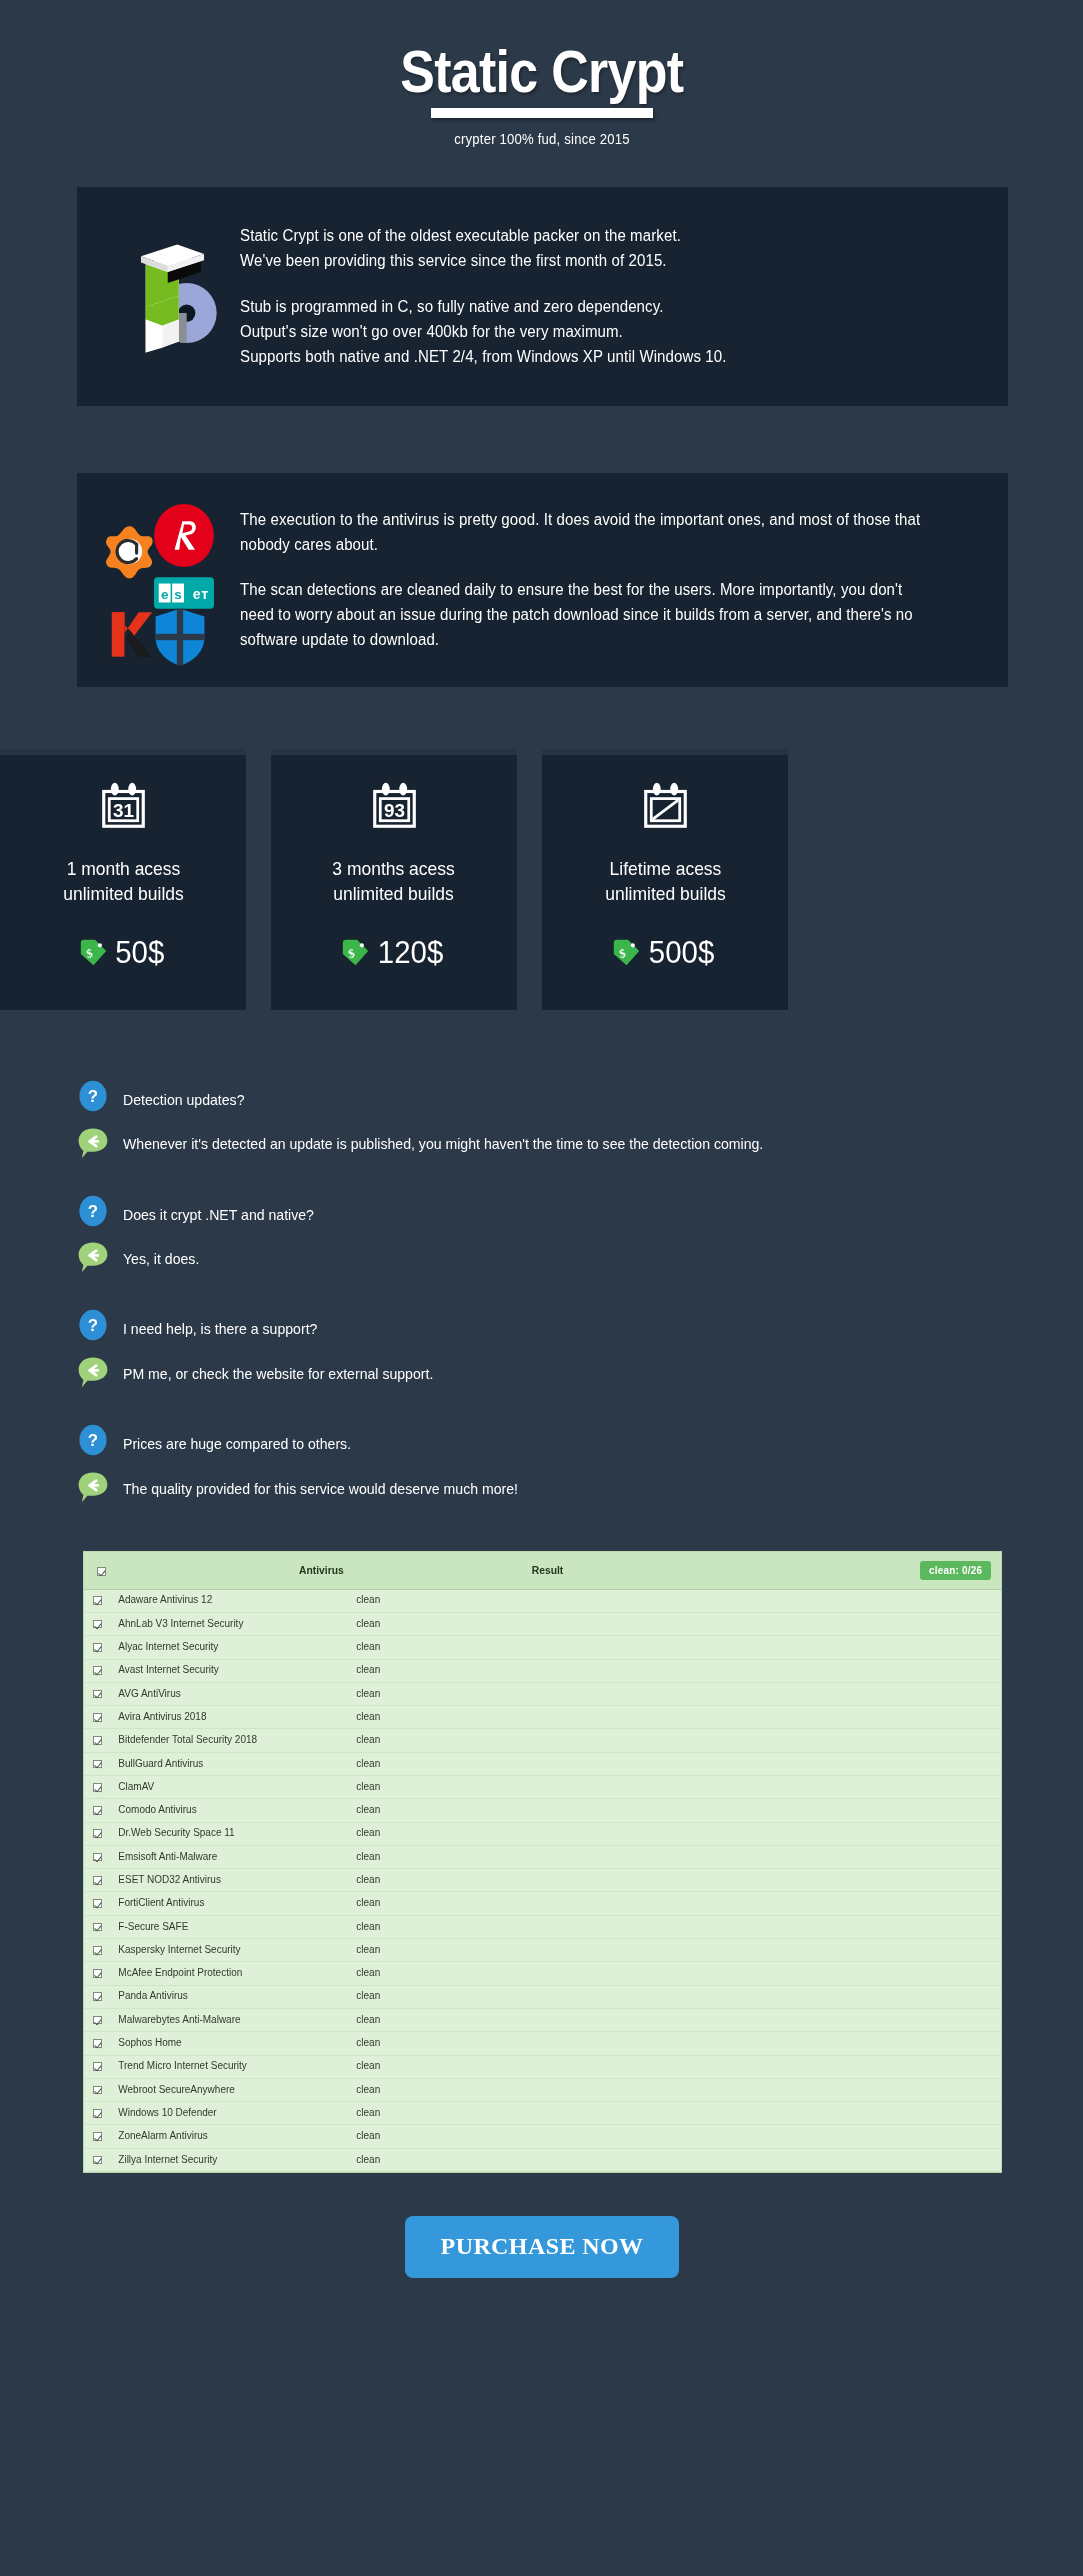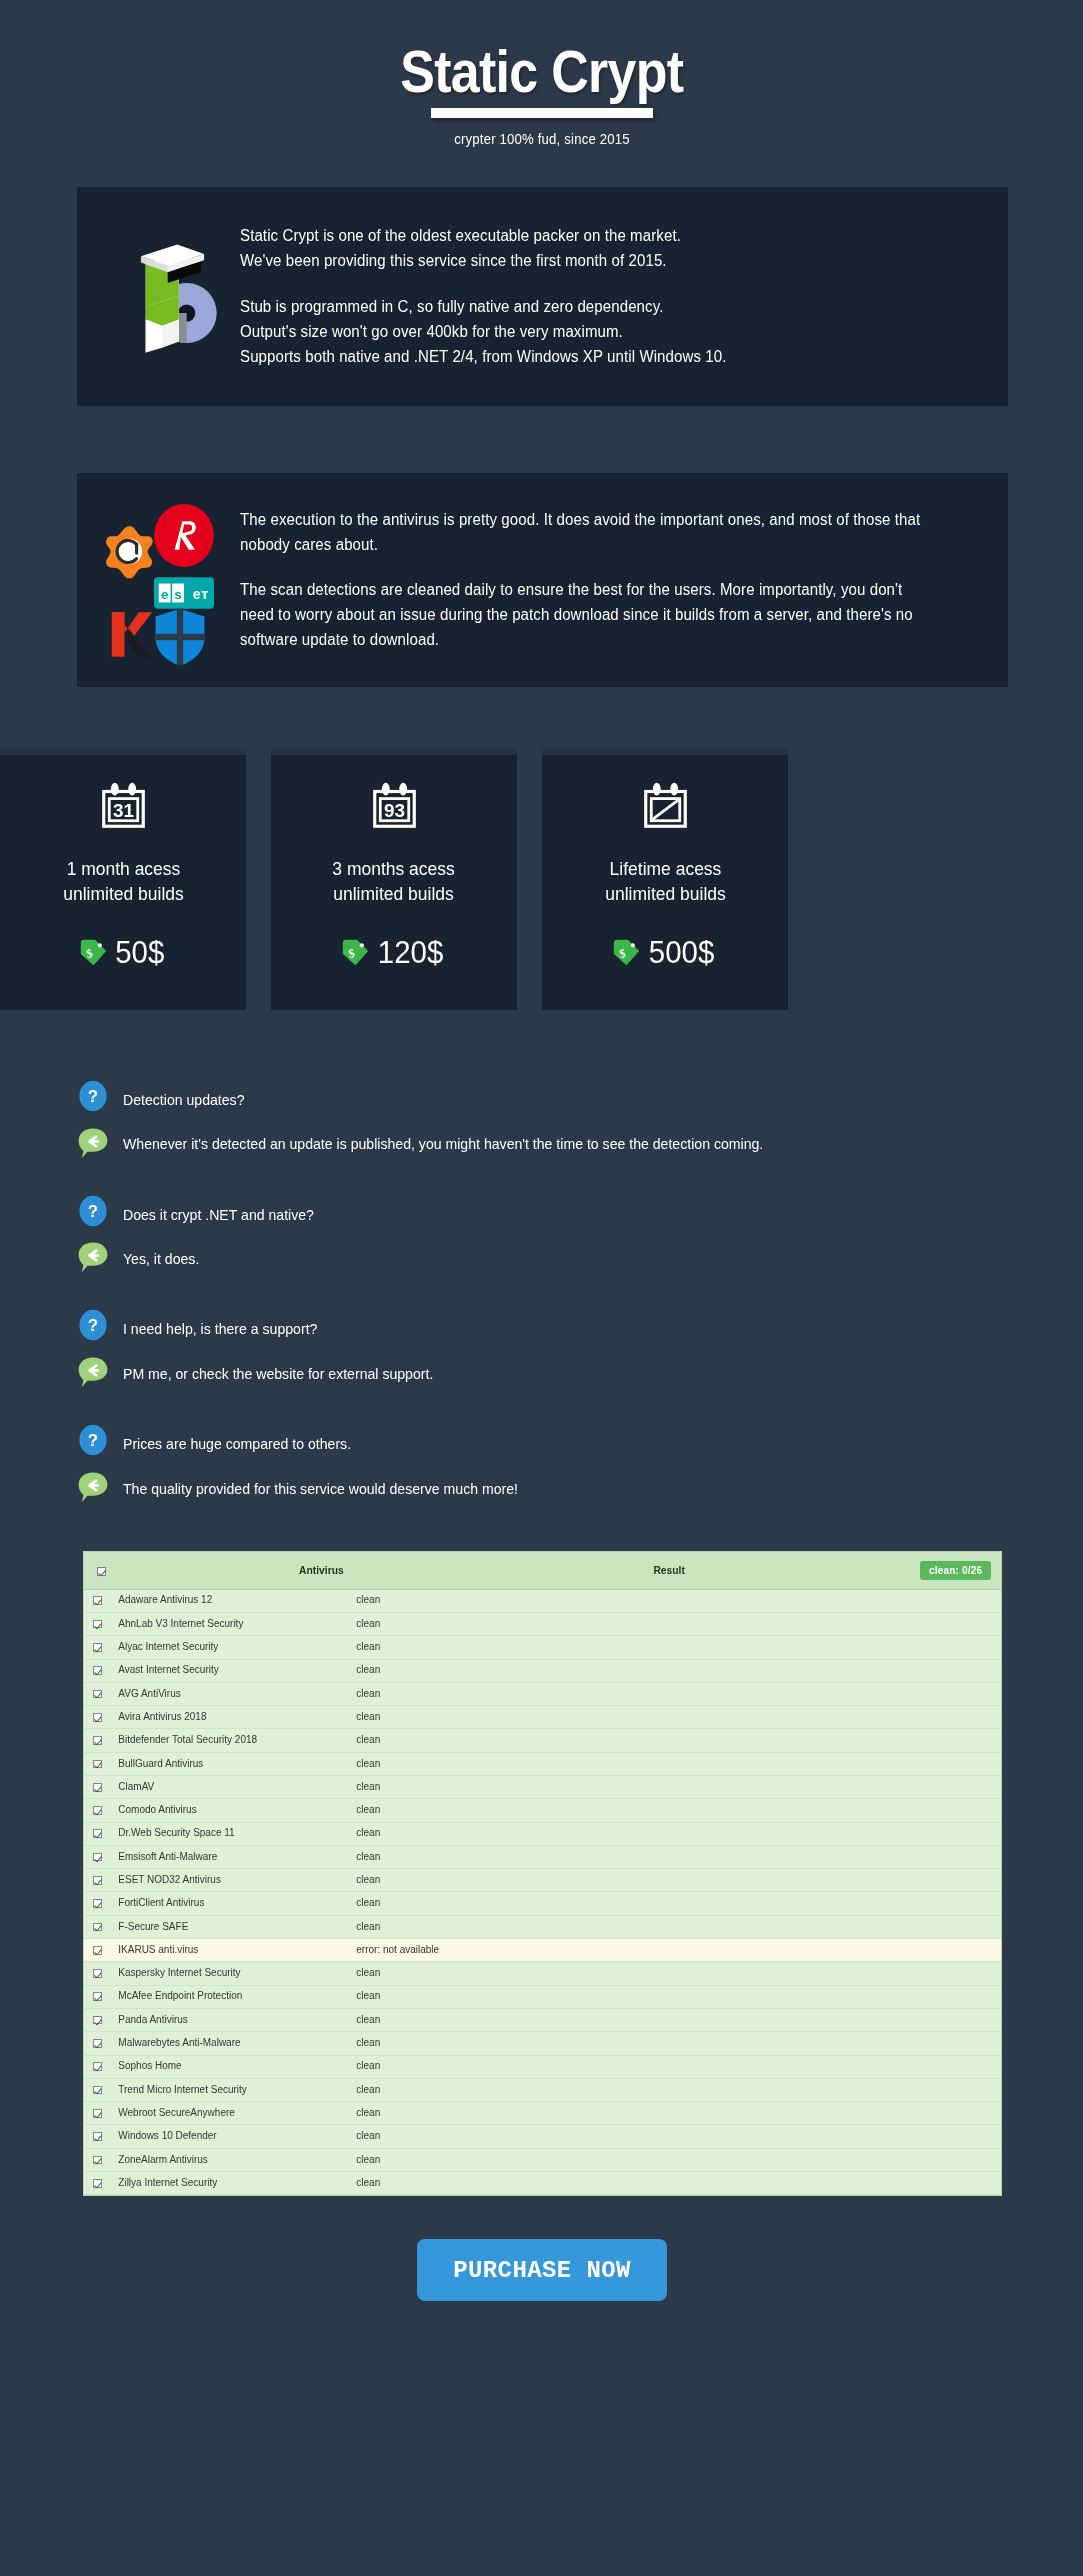--- a/index.html
+++ b/index.html
@@ -199,21 +199,21 @@
     display: inline-block;
     background: #3498db;
     color: #ffffff;
     font-size: 24px;
     font-weight: bold;
     letter-spacing: 0.4px;
     padding: 17.4px 36px;
     border: none;
     border-radius: 8px;
     cursor: pointer;
-    font-family: Liberation Mono, monospace;
+    font-family: Liberation Serif, serif;
   }
 </style>
 </head>
 <body>
 
 <div class="page">
 
   <div class="hero">
     <div class="hero-title">Static Crypt</div>
     <div class="hero-rule"></div>
@@ -557,26 +557,20 @@
             <td class="col-name">FortiClient Antivirus</td>
             <td class="col-result">clean</td>
             <td></td>
           </tr>
           <tr>
             <td class="col-check"><span class="chk"></span></td>
             <td class="col-name">F-Secure SAFE</td>
             <td class="col-result">clean</td>
             <td></td>
           </tr>
-          <tr class="row-error">
-            <td class="col-check"><span class="chk"></span></td>
-            <td class="col-name">IKARUS anti.virus</td>
-            <td class="col-result">error: not available</td>
-            <td></td>
-          </tr>
           <tr>
             <td class="col-check"><span class="chk"></span></td>
             <td class="col-name">Kaspersky Internet Security</td>
             <td class="col-result">clean</td>
             <td></td>
           </tr>
           <tr>
             <td class="col-check"><span class="chk"></span></td>
             <td class="col-name">McAfee Endpoint Protection</td>
             <td class="col-result">clean</td>

